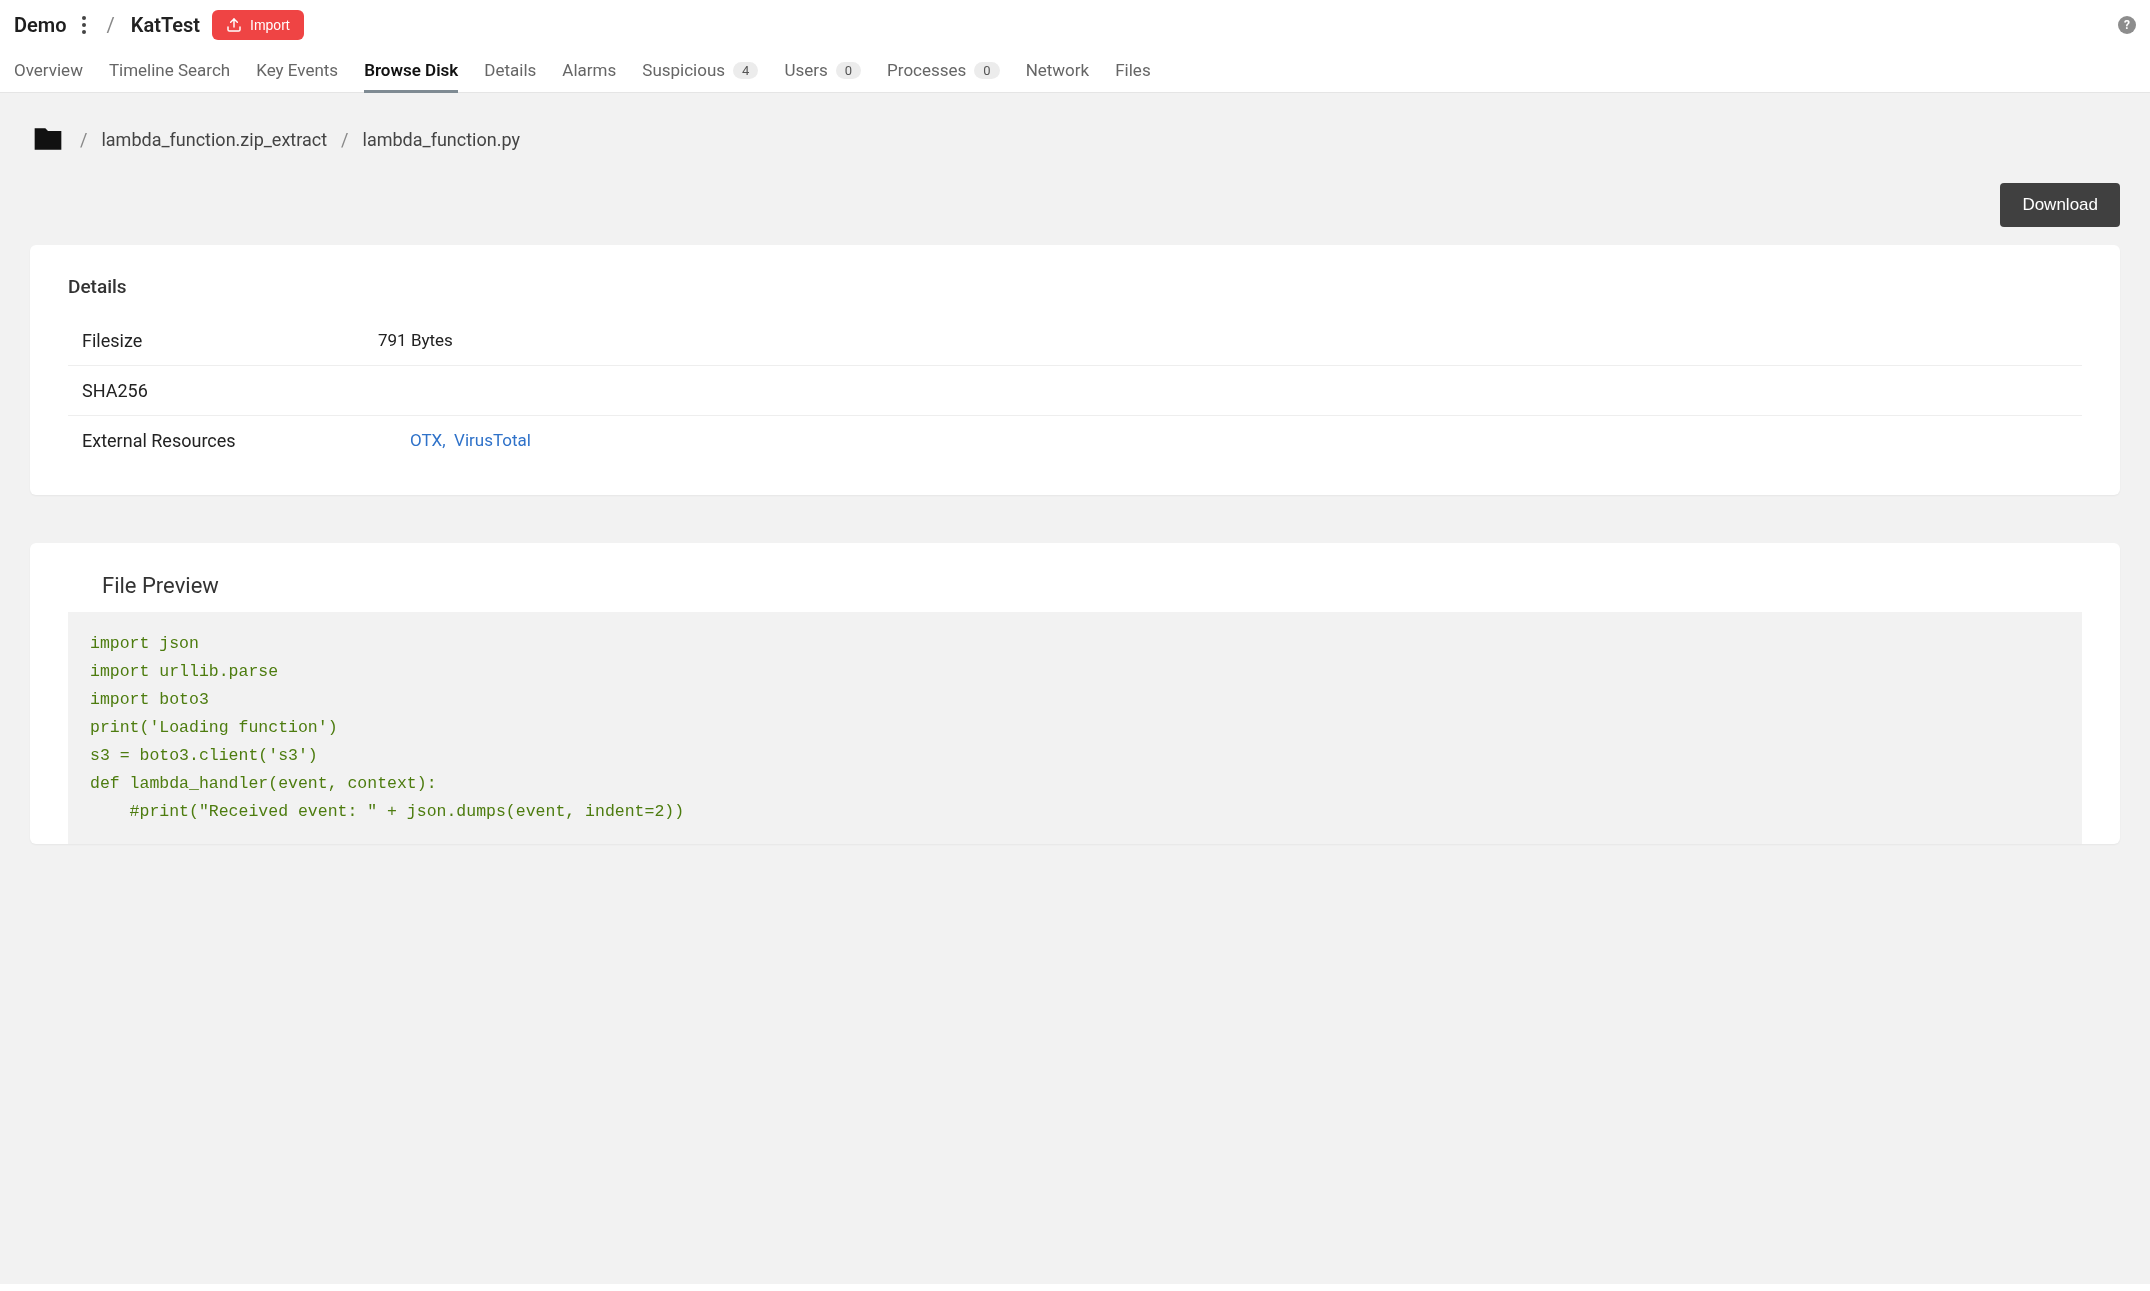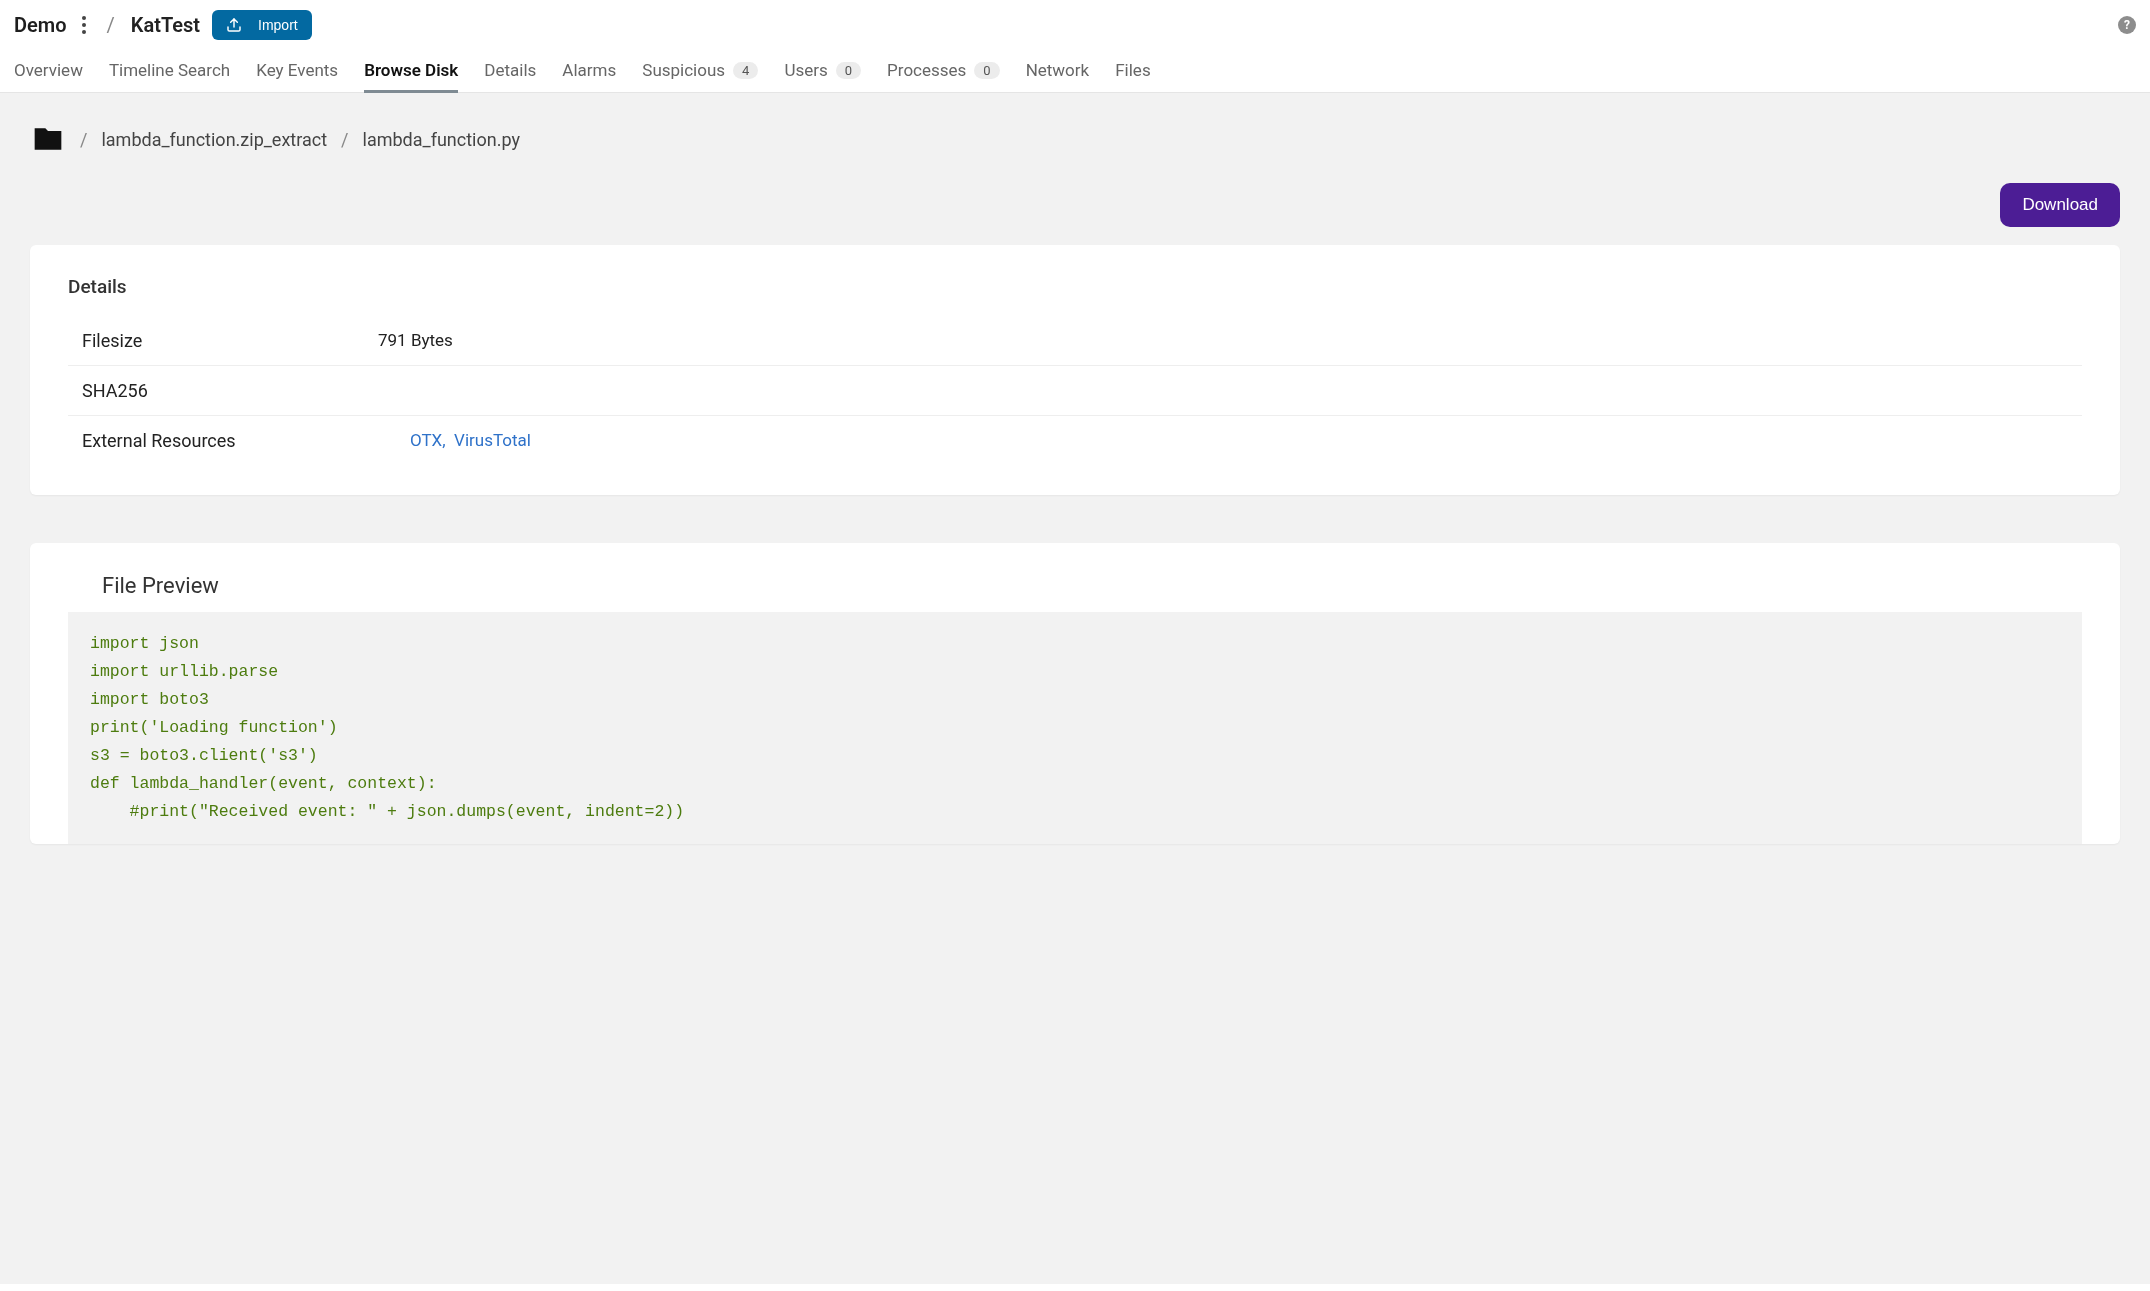--- a/index.html
+++ b/index.html
@@ -42,30 +42,30 @@
     color: #888;
     font-size: 20px;
     padding: 0 4px;
   }
   .crumb-page {
     font-size: 20px;
     font-weight: 600;
     color: #222;
   }
   .import-btn {
-    background: #0369a1;
+    background: #ef4444;
     color: #fff;
     border: none;
     border-radius: 6px;
     padding: 7px 14px;
     font-size: 14px;
     font-weight: 500;
     display: inline-flex;
     align-items: center;
-    gap: 16px;
+    gap: 8px;
     cursor: pointer;
   }
   .search-wrap {
     display: flex;
     align-items: center;
     gap: 10px;
     flex: 1;
     color: #888;
     font-size: 17px;
   }
@@ -149,24 +149,24 @@
     color: #444;
   }
 
   
   .actions-row {
     display: flex;
     justify-content: flex-end;
     margin-bottom: 18px;
   }
   .download-btn {
-    background: #4c1d95;
+    background: #404040;
     color: #fff;
     border: none;
-    border-radius: 10px;
+    border-radius: 4px;
     padding: 12px 22px;
     font-size: 17px;
     font-weight: 500;
     cursor: pointer;
   }
 
   
   .card {
     background: #fff;
     border-radius: 6px;

